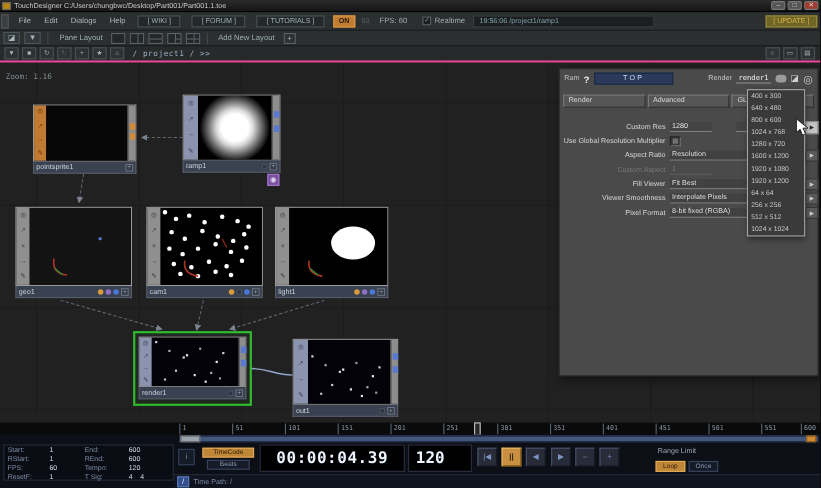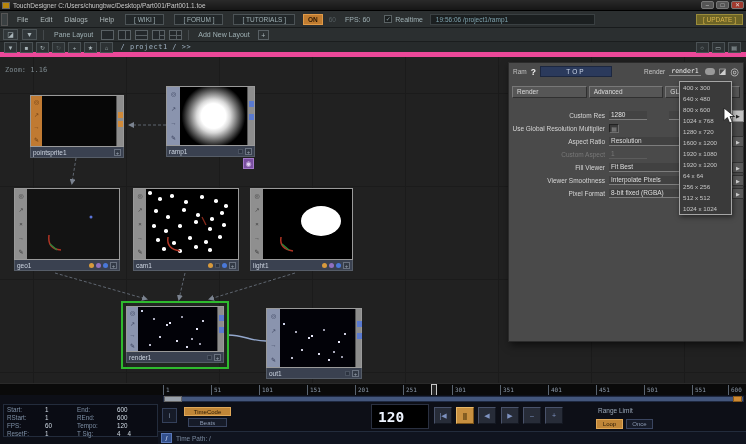--- a/index.html
+++ b/index.html
@@ -32,21 +32,21 @@
   #panebar{position:absolute;left:0;top:28px;width:746px;height:14px;background:#2b2f30;border-bottom:1px solid #1a1d1e;display:flex;align-items:center;font-size:7px;color:#9fb0b4;}
   .tbtn{width:15px;height:11px;background:#31373a;border:1px solid #4c5356;color:#aab6ba;font-size:7px;line-height:9px;text-align:center;margin:0 2px;}
   .sep{width:1px;height:10px;background:#44494c;margin:0 4px;}
   .lay{width:13px;height:10px;border:1px solid #596064;background:#23272a;margin:0 2px;position:relative;}
   .lay .v{position:absolute;left:50%;top:0;width:1px;height:100%;background:#596064;}
   .lay .h{position:absolute;top:50%;left:0;height:1px;width:100%;background:#596064;}
   .lay .hr{position:absolute;top:50%;left:50%;height:1px;width:50%;background:#596064;}
   .plusbox{width:11px;height:10px;border:1px solid #596064;background:#2d3234;color:#aab6ba;text-align:center;line-height:9px;font-size:7px;margin:0 3px;}
 
   
-  #navbar{position:absolute;left:0;top:42px;width:746px;height:15px;background:#262a2b;border-bottom:5px solid #ec4899;display:flex;align-items:center;font-size:7px;}
+  #navbar{position:absolute;left:0;top:42px;width:746px;height:15px;background:#262a2b;border-bottom:2px solid #ec4899;display:flex;align-items:center;font-size:7px;}
   .nbtn{width:13px;height:11px;background:#2d3234;border:1px solid #4a5154;color:#a8b4b8;font-size:6px;line-height:10px;text-align:center;margin:0 1.5px;}
   .nbtn.dim{color:#565f62;}
   .path{color:#9fb0c0;margin-left:6px;letter-spacing:.5px;}
   .paneicons{margin-left:auto;display:flex;margin-right:4px;}
 
   
   #network{position:absolute;left:0;top:57px;width:746px;height:326px;background-color:#212121;
     background-image:linear-gradient(#1b1b1b 1px,transparent 1px),linear-gradient(90deg,#1b1b1b 1px,transparent 1px);
     background-size:93px 93px;background-position:33px 36px;overflow:hidden;}
   #zoomlbl{position:absolute;left:5px;top:9px;font-size:7px;color:#7e8a90;}
@@ -518,20 +518,21 @@
       <span class="ival">120</span>
       <span class="ilabel">ResetF:</span>
       <span class="ival">1</span>
       <span class="ilabel">T Sig:</span>
       <span class="ival">4    4</span>
     </div>
 
     <span id="tlopts">i</span>
     <span class="tcbtn" id="tcb1">TimeCode</span>
     <span class="tcbtn" id="tcb2">Beats</span>
+    <span id="tcdisplay">00:00:04.39</span>
     <span id="framedisplay">120</span>
 
     <span class="trbtn" style="left:434px">|◀</span>
     <span class="trbtn active" style="left:456px">||</span>
     <span class="trbtn" style="left:478px">◀</span>
     <span class="trbtn" style="left:501px">▶</span>
     <span class="trbtn" style="left:523px">–</span>
     <span class="trbtn" style="left:545px">+</span>
 
     <span id="rangelbl">Range Limit</span>

